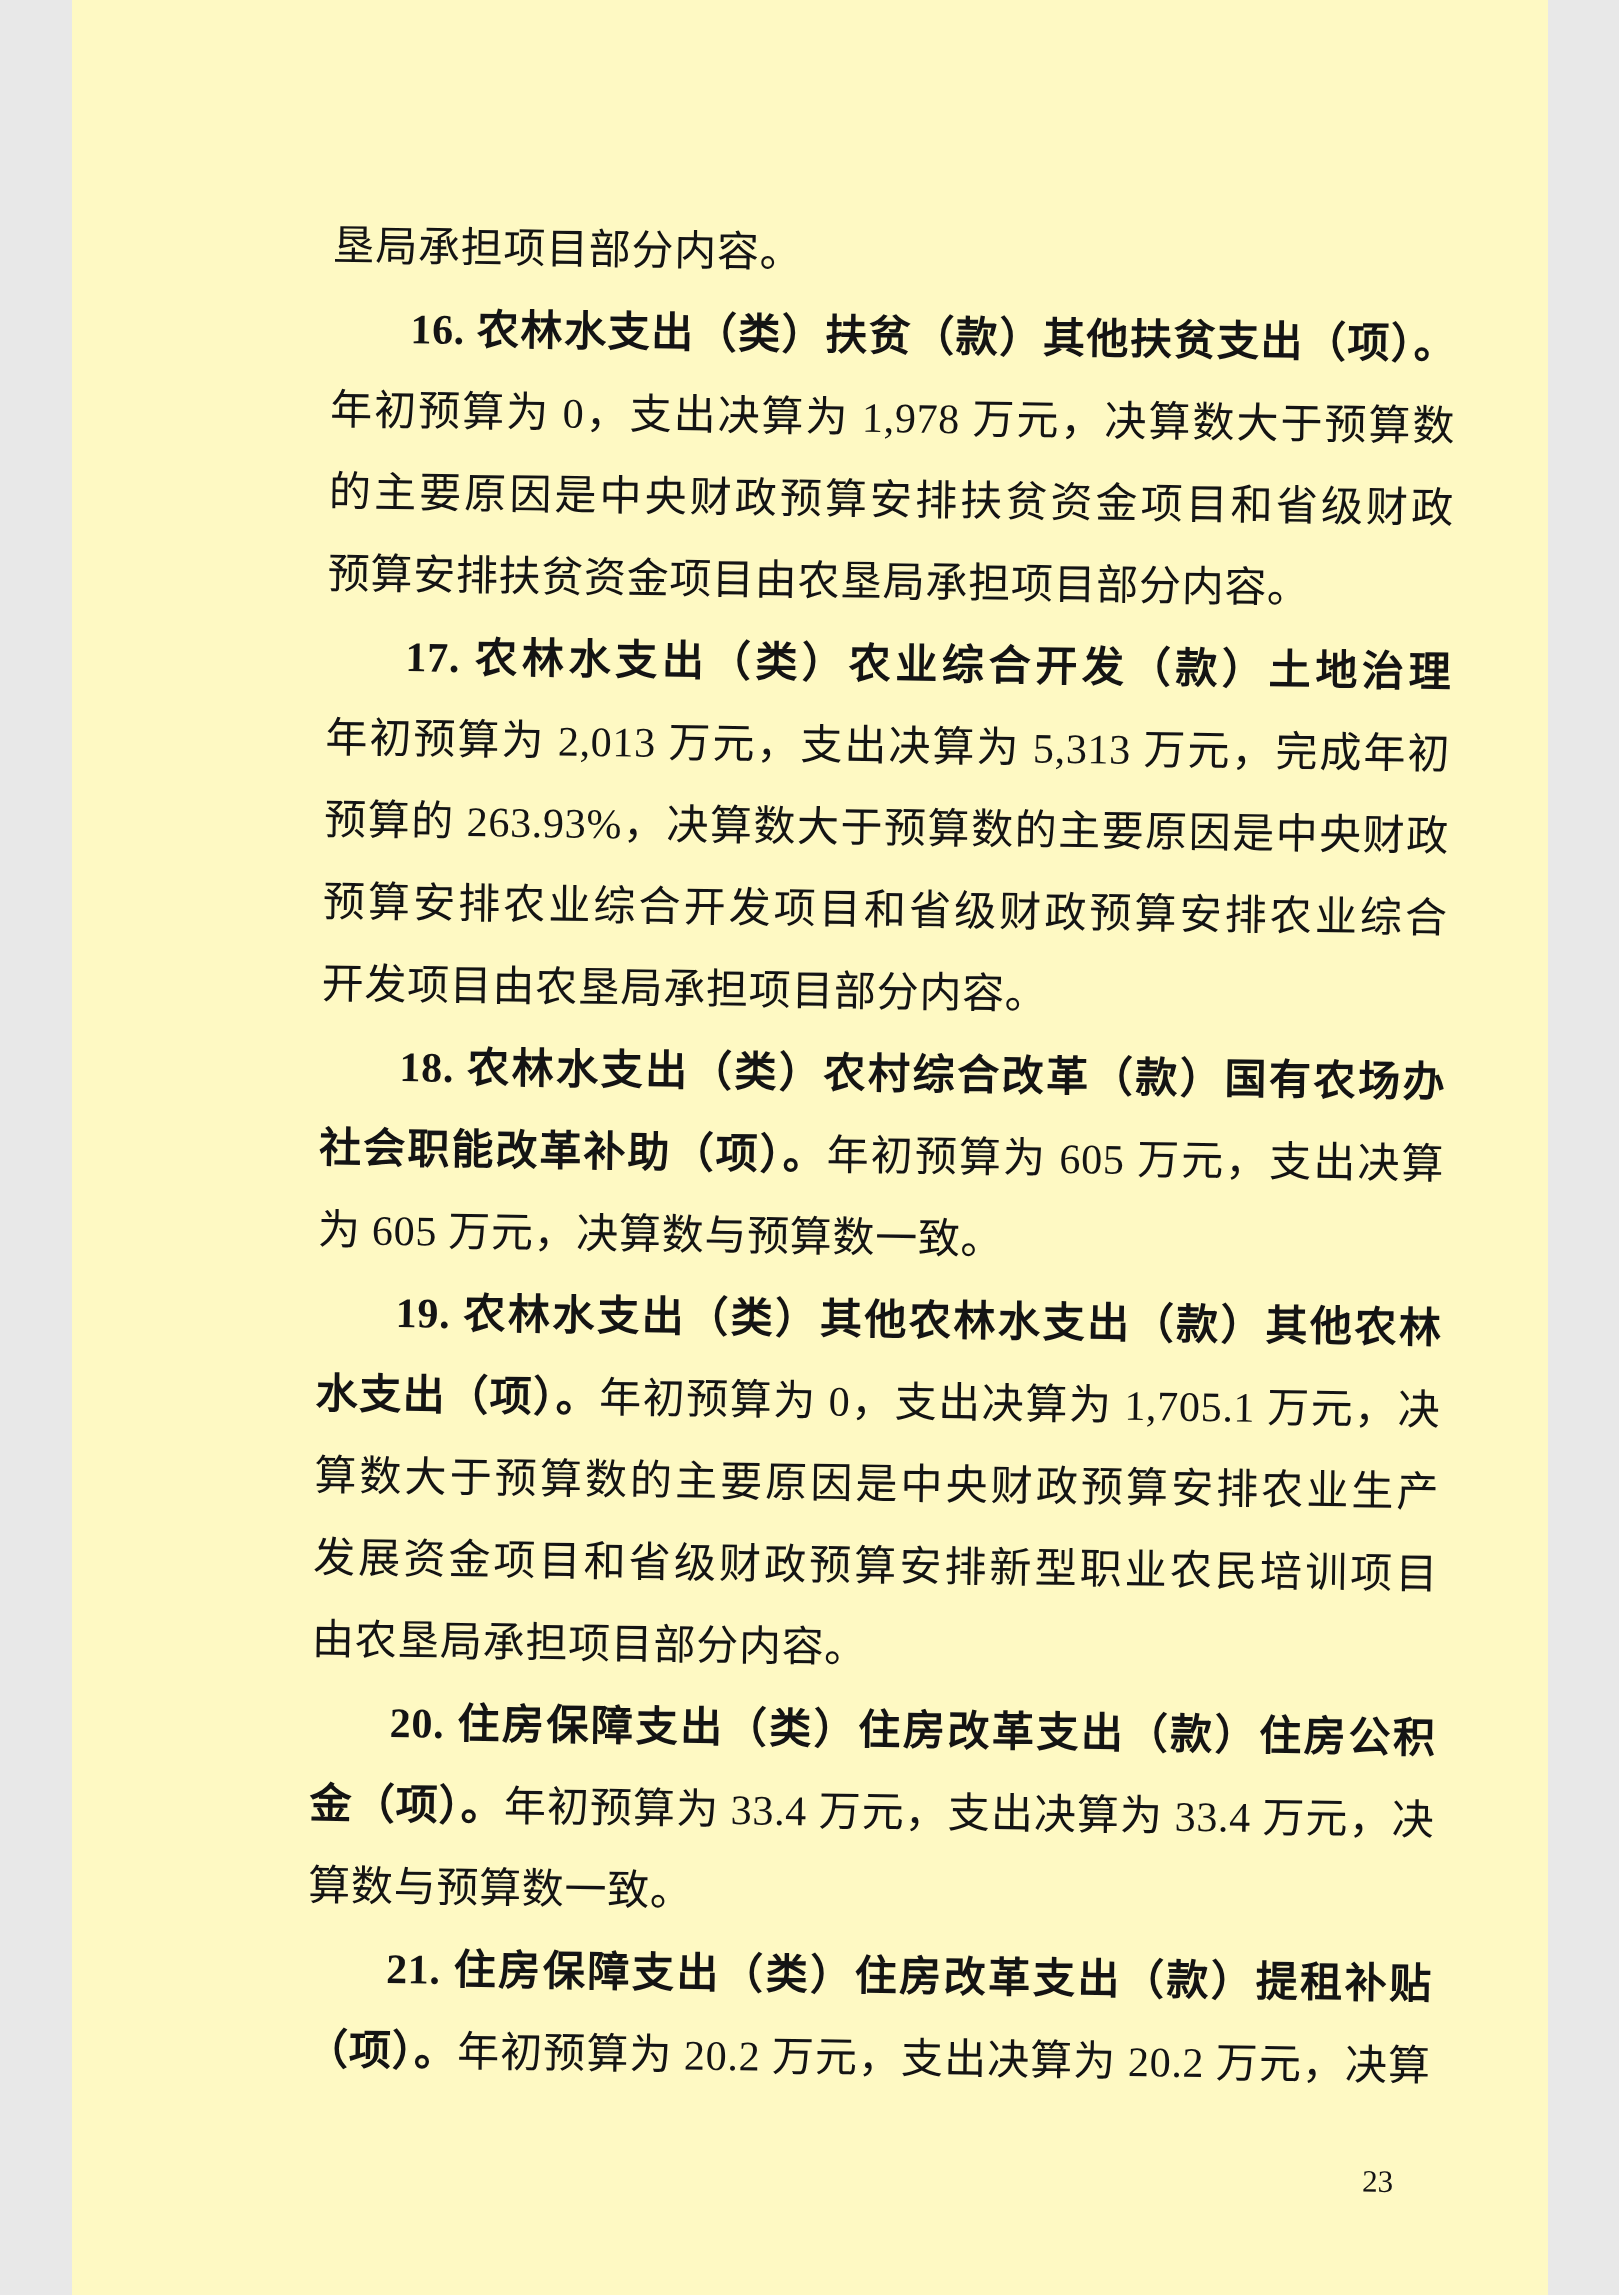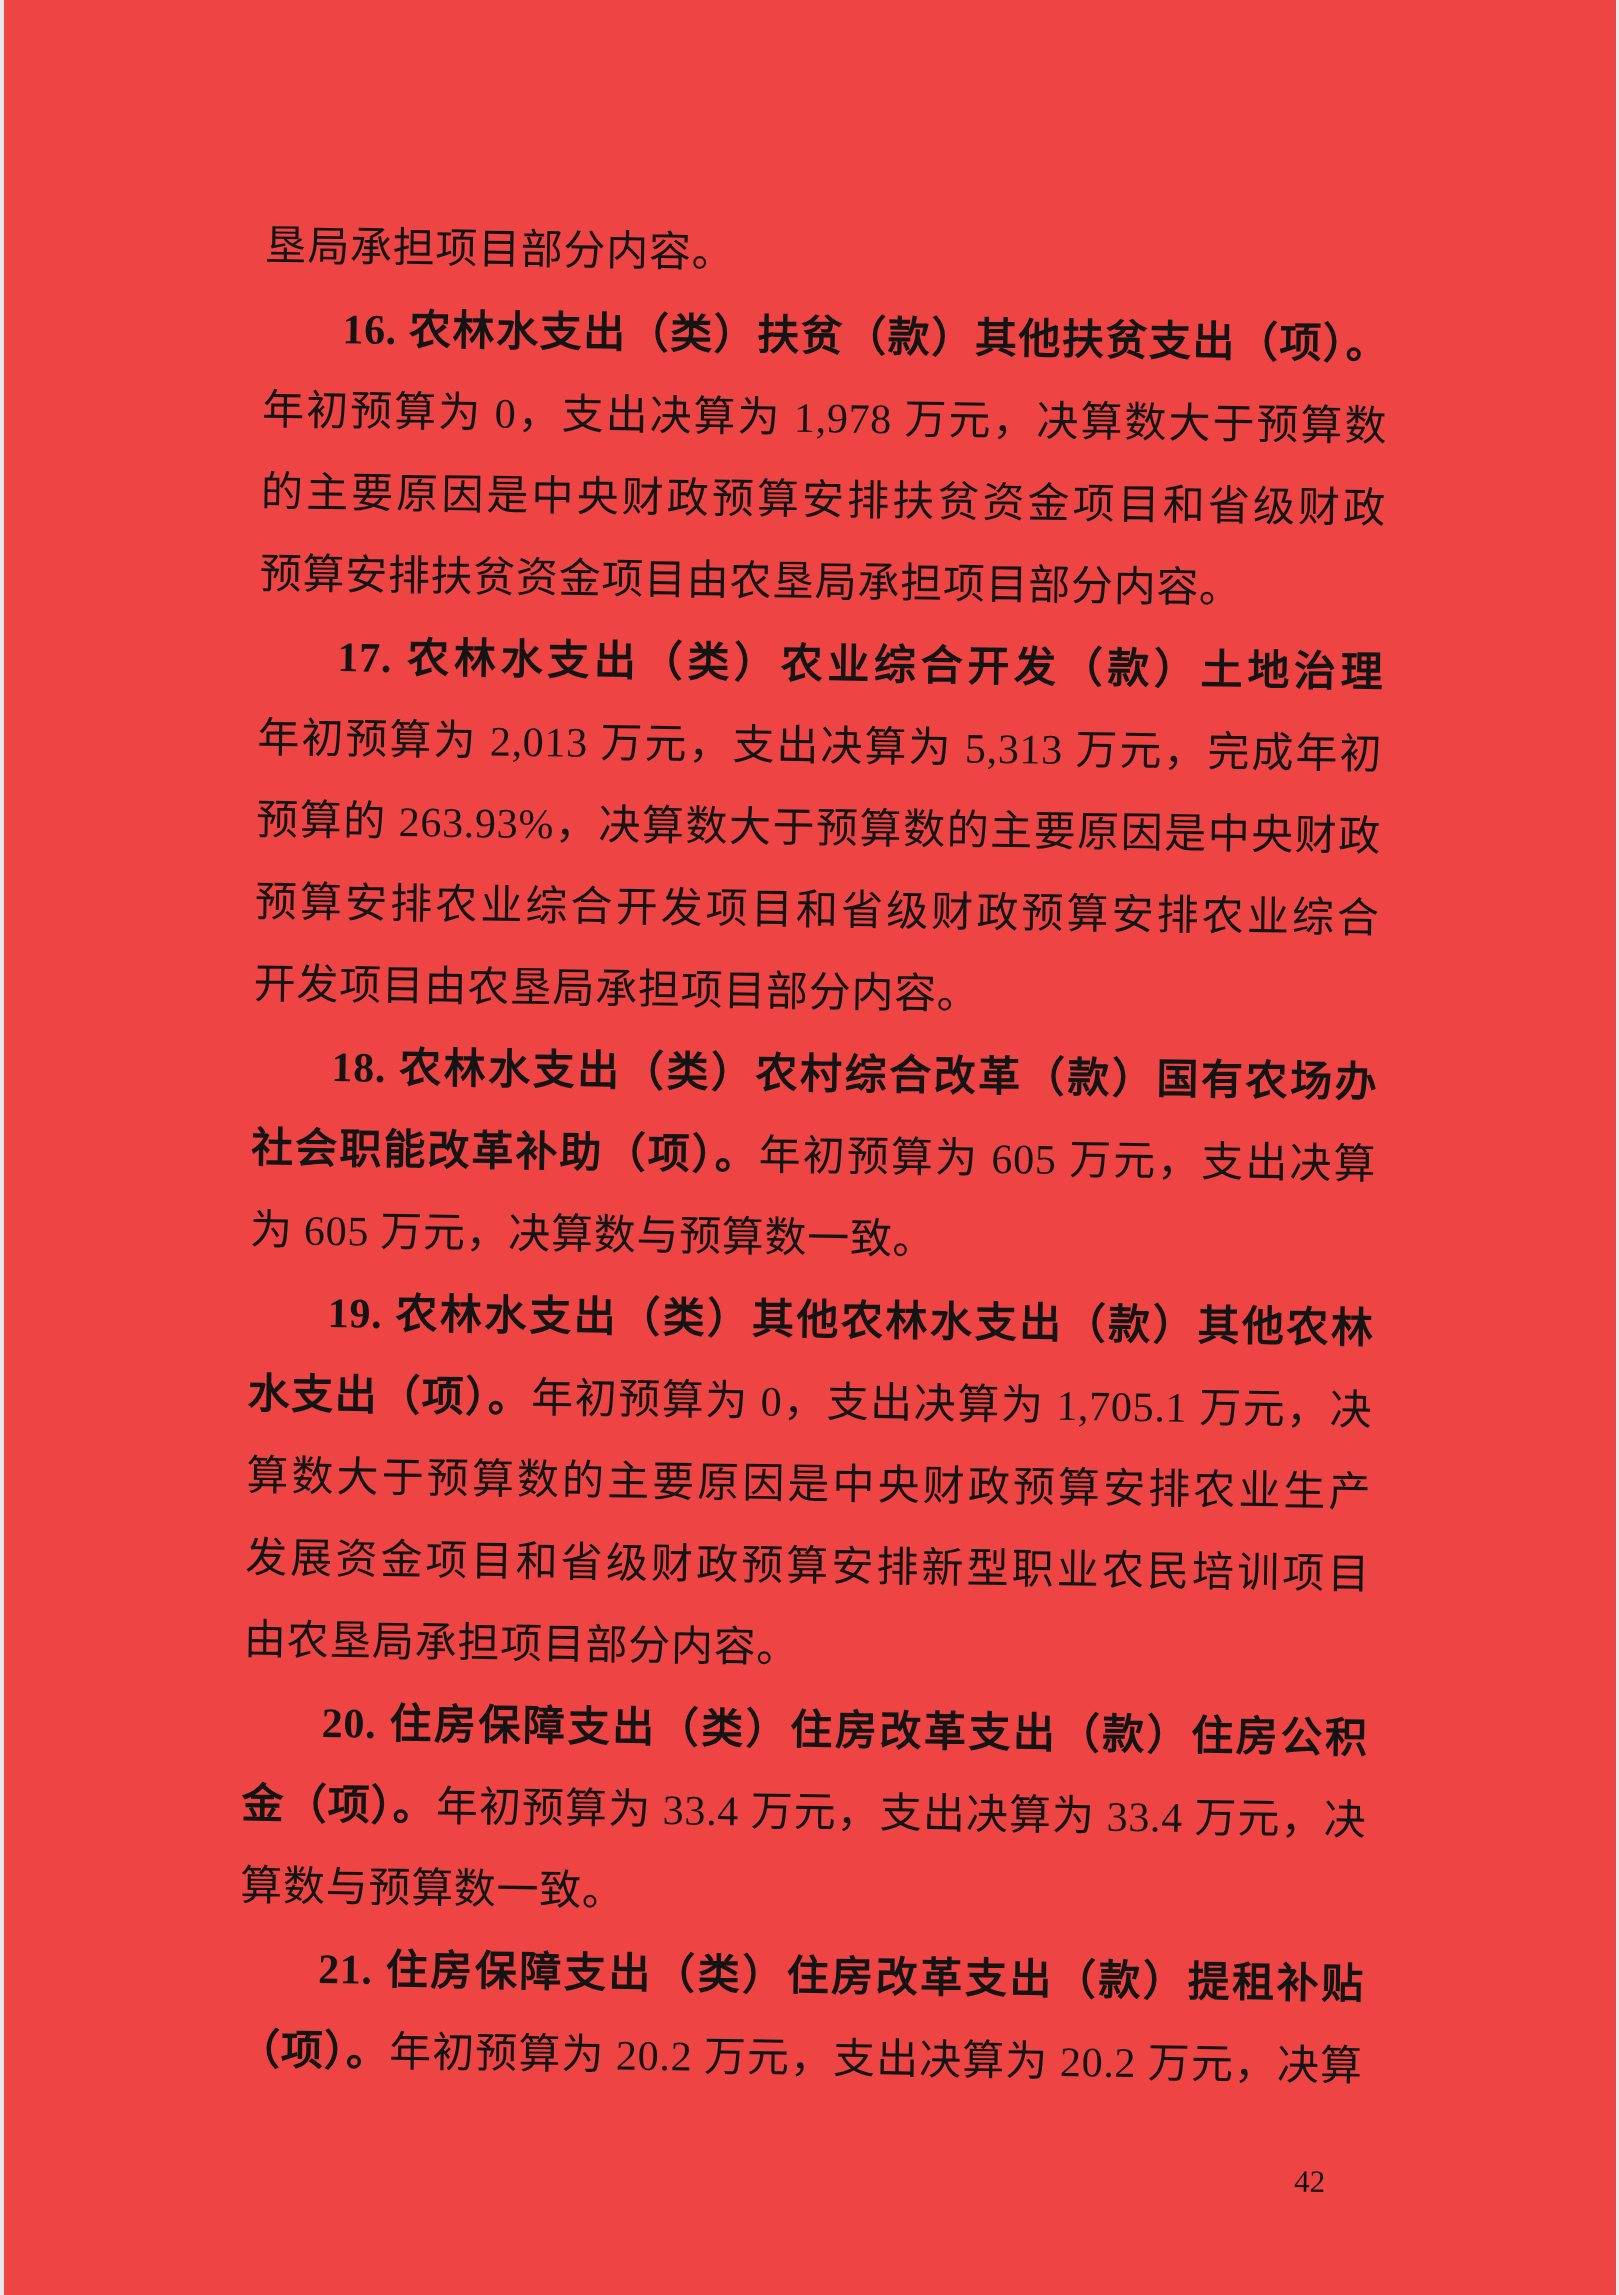--- a/index.html
+++ b/index.html
@@ -2,24 +2,24 @@
 <html lang="zh-CN" style="font-size:10.4px"><head>
 <meta charset="utf-8">
 <style>
   html, body {
     margin: 0;
     padding: 0;
     background: #e8e8e8;
   }
   .page {
     position: relative;
-    width: 1612px;
+    width: 1476px;
     height: 2295px;
     margin: 0 auto;
-    background: #ef4444;
+    background: #fef9c3;
     overflow: hidden;
     color: #141414;
     font-family: "Liberation Serif", "DejaVu Serif", serif;
   }
   
   .rotator {
     position: absolute;
     left: 0; top: 0;
     width: 1620px;
     height: 2295px;
@@ -82,16 +82,16 @@
         <div class="line just"><span class="seg bold">水支出（项）。</span><span class="seg">年初预算为 0，支出决算为 1,705.1 万元，决</span></div>
         <div class="line just"><span class="seg">算数大于预算数的主要原因是中央财政预算安排农业生产</span></div>
         <div class="line just"><span class="seg">发展资金项目和省级财政预算安排新型职业农民培训项目</span></div>
         <div class="line"><span class="seg">由农垦局承担项目部分内容。</span></div>
         <div class="line just indent"><span class="seg bold">20. 住房保障支出（类）住房改革支出（款）住房公积</span></div>
         <div class="line just"><span class="seg bold">金（项）。</span><span class="seg">年初预算为 33.4 万元，支出决算为 33.4 万元，决</span></div>
         <div class="line"><span class="seg">算数与预算数一致。</span></div>
         <div class="line just indent"><span class="seg bold">21. 住房保障支出（类）住房改革支出（款）提租补贴</span></div>
         <div class="line just"><span class="seg bold">（项）。</span><span class="seg">年初预算为 20.2 万元，支出决算为 20.2 万元，决算</span></div>
       </div>
-    <div class="page-number">42</div>
+    <div class="page-number">23</div>
   </div>
 </div>
 
 
 </body></html>

